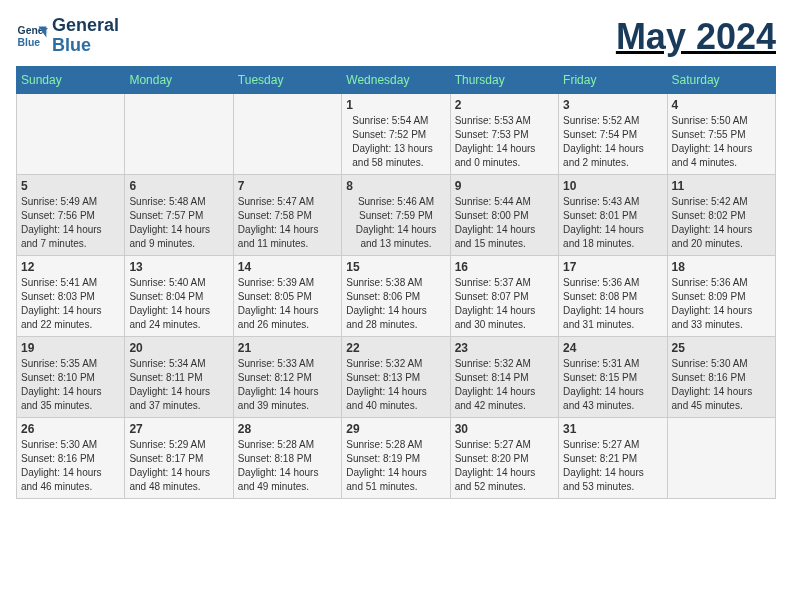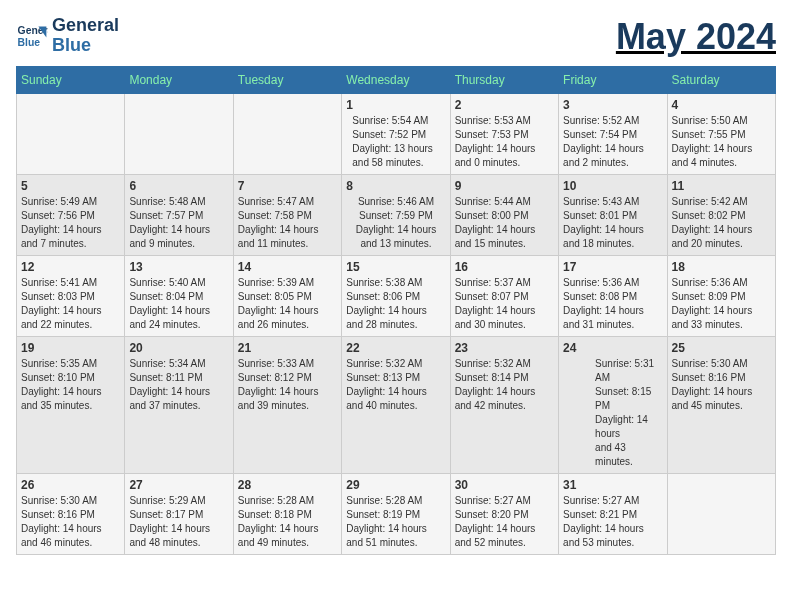--- a/index.html
+++ b/index.html
@@ -283,21 +283,21 @@
         </td>
         <td>
           <span class="day-num">23</span>
           <div class="day-info" style="white-space: pre-line;">Sunrise: 5:32 AM
 Sunset: 8:14 PM
 Daylight: 14 hours
 and 42 minutes.</div>
         </td>
         <td>
           <span class="day-num">24</span>
-          <div class="day-info" style="white-space: pre-line; margin-left: 32px;">Sunrise: 5:31 AM
+          <div class="day-info" style="white-space: pre-line;">Sunrise: 5:31 AM
 Sunset: 8:15 PM
 Daylight: 14 hours
 and 43 minutes.</div>
         </td>
         <td>
           <span class="day-num">25</span>
           <div class="day-info" style="white-space: pre-line;">Sunrise: 5:30 AM
 Sunset: 8:16 PM
 Daylight: 14 hours
 and 45 minutes.</div>

